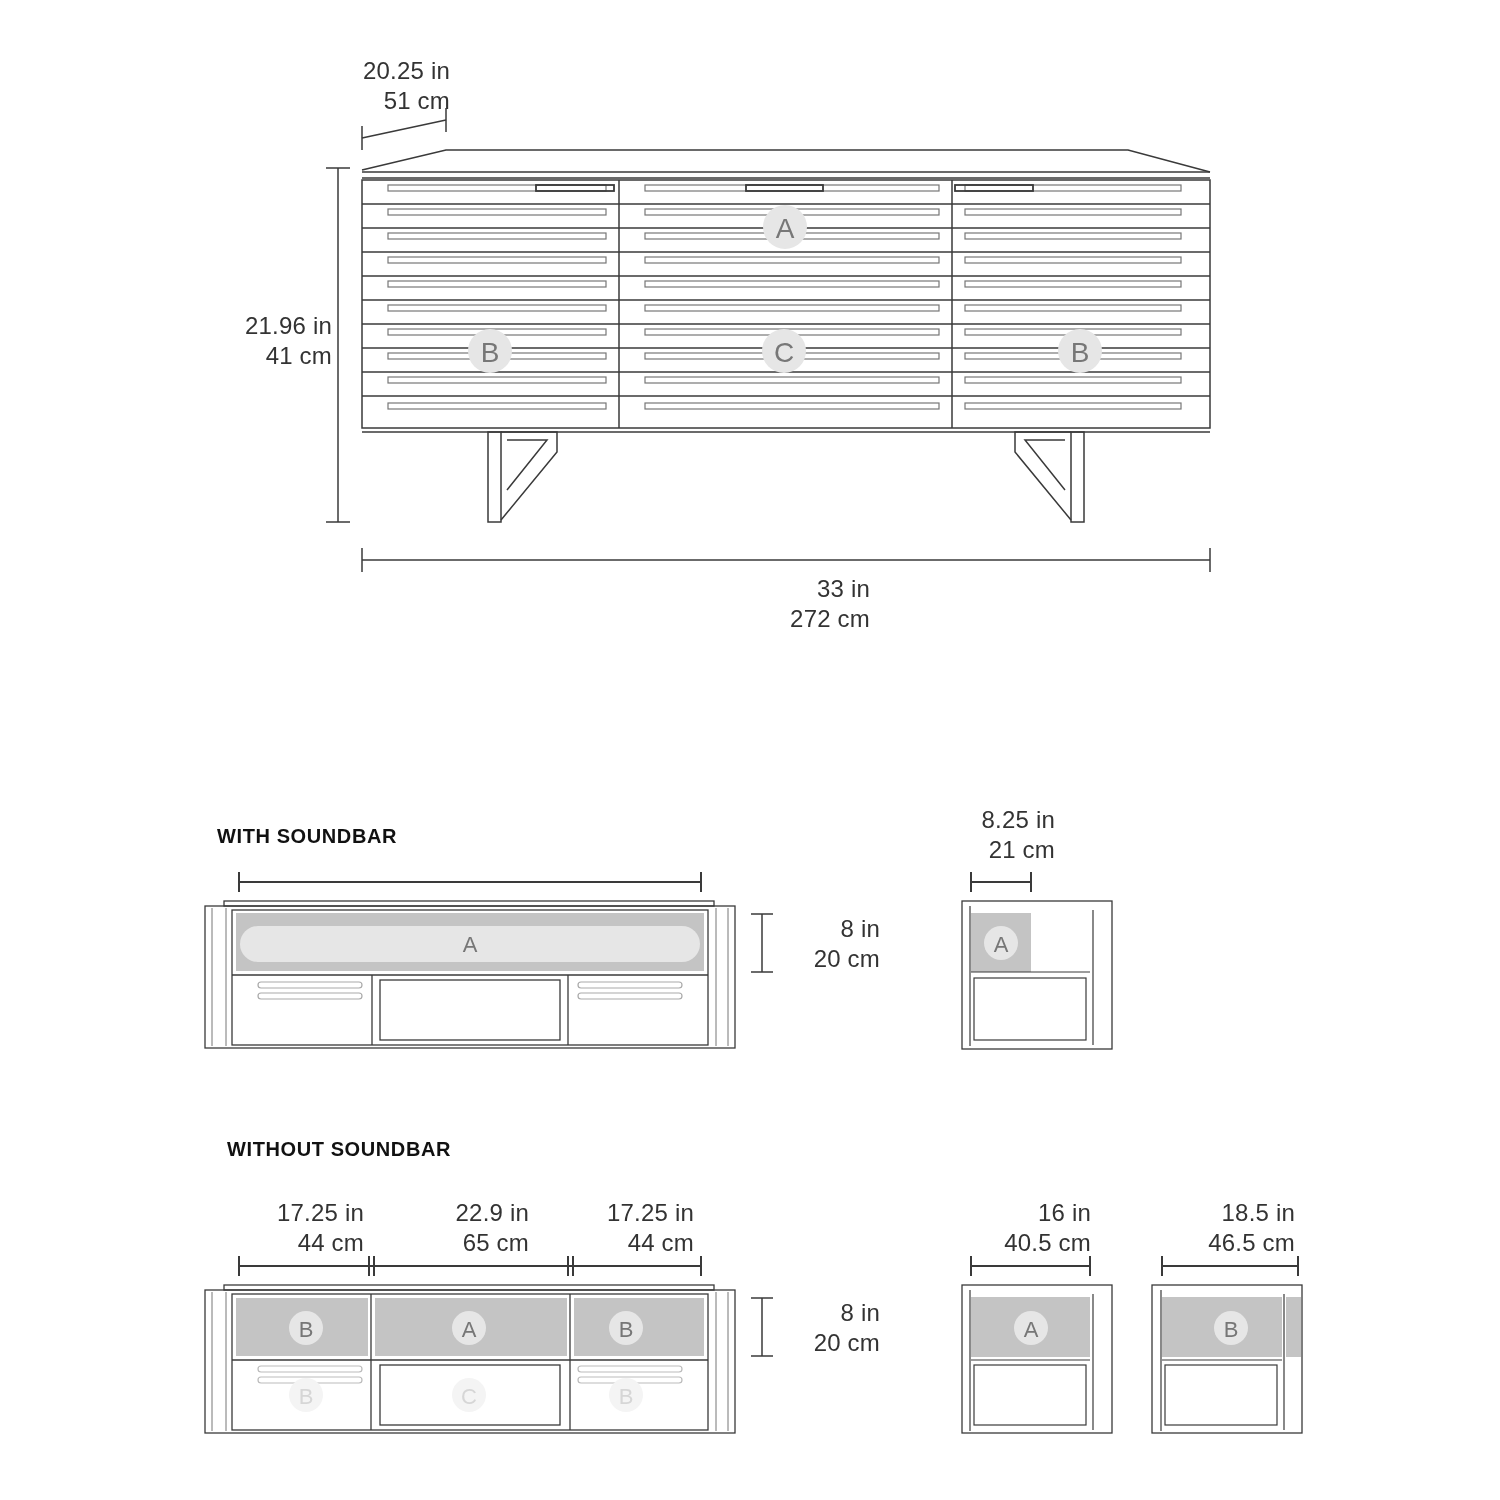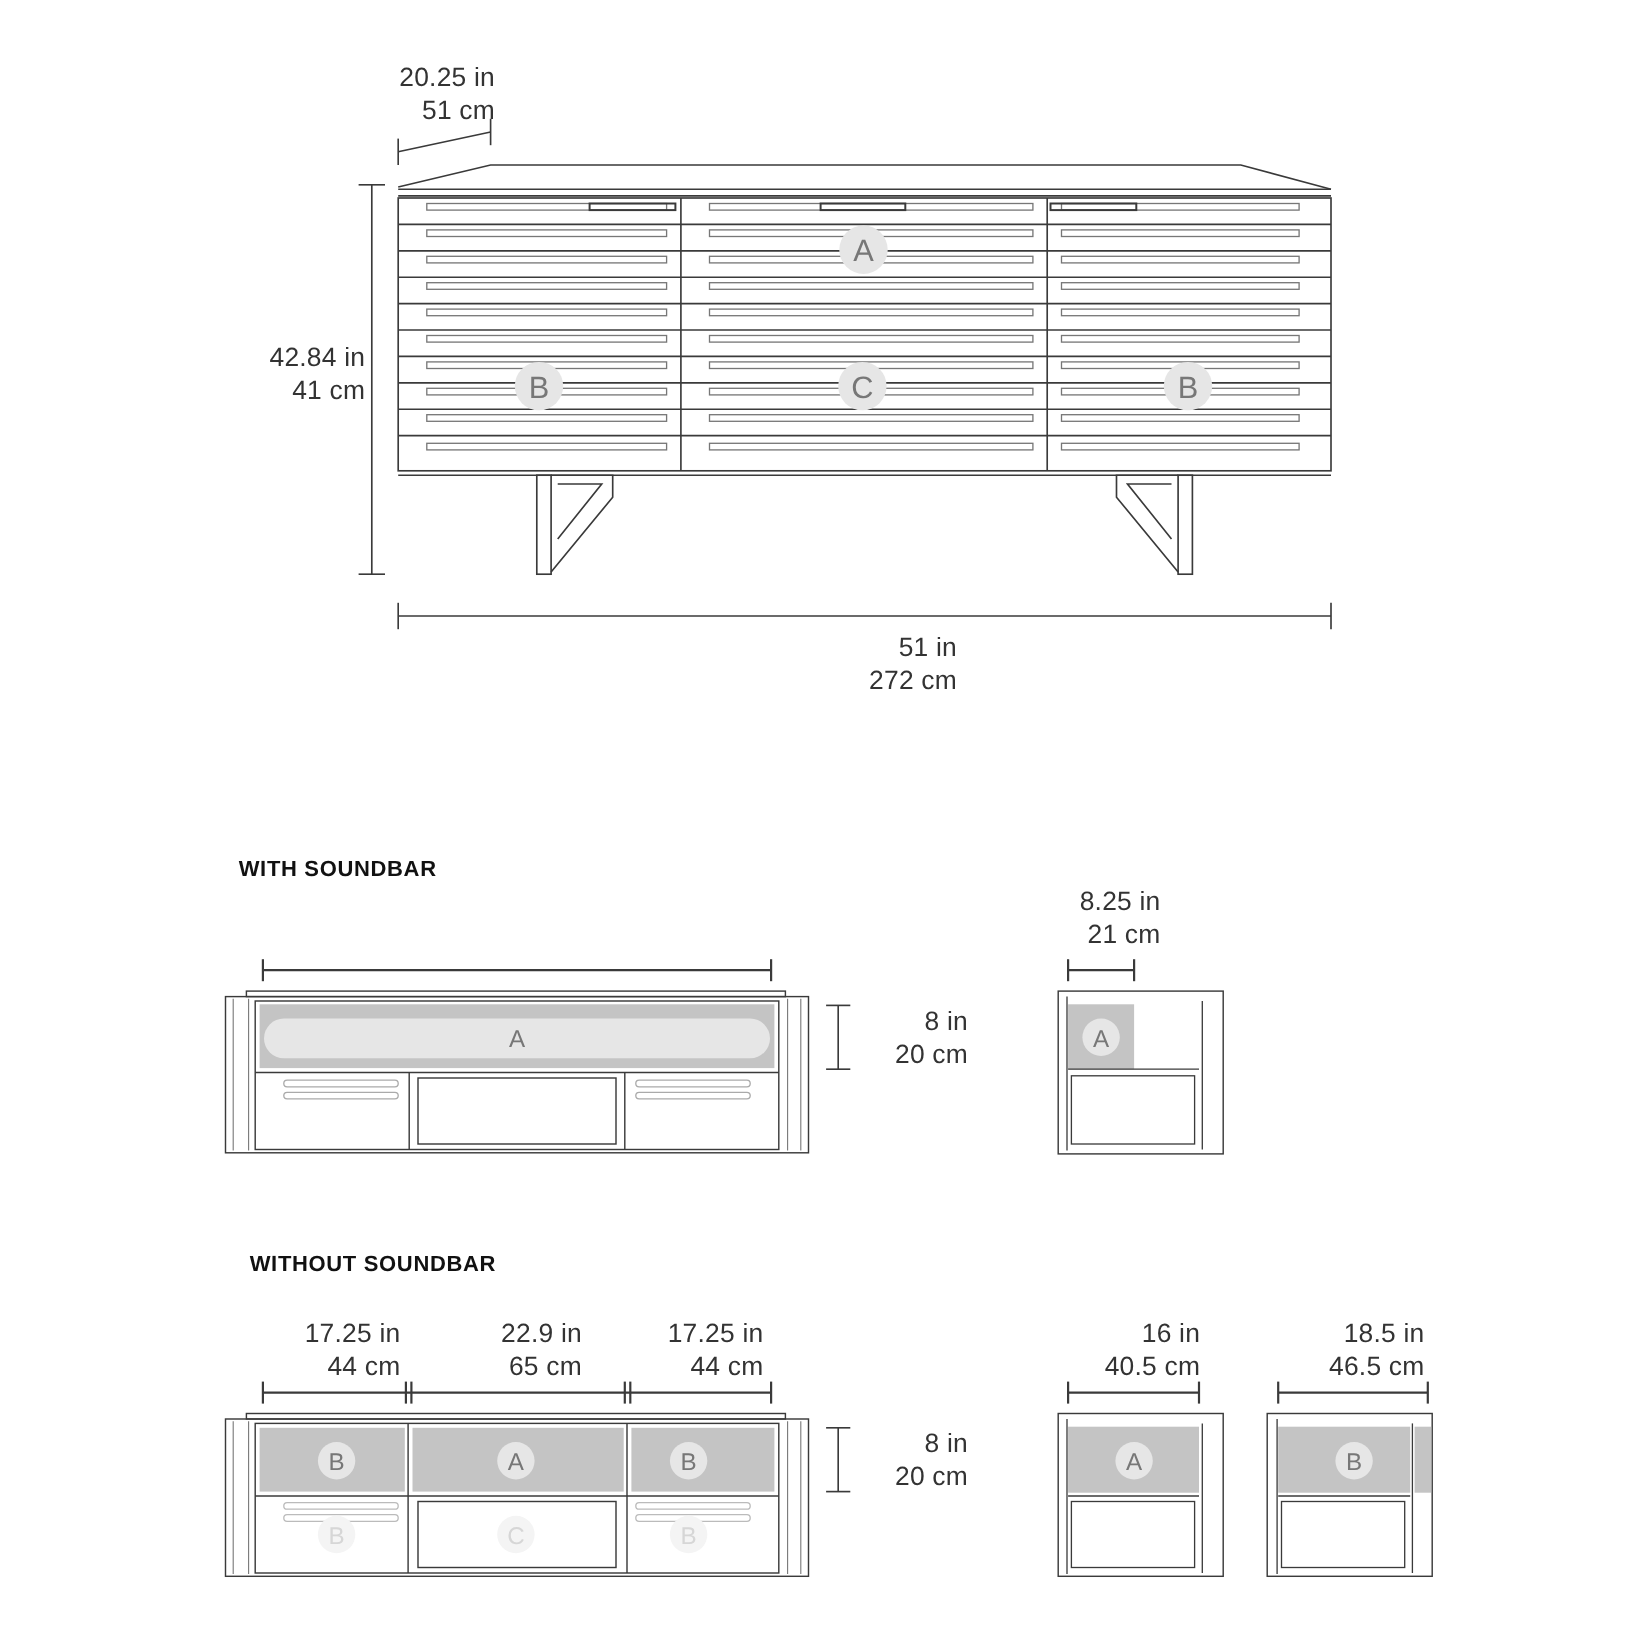--- a/index.html
+++ b/index.html
@@ -255,29 +255,29 @@
     </g>
     <circle cx="1231" cy="1328" r="17" fill="#e6e6e6"></circle>
     <text class="badge-sm" x="1231" y="1329">B</text>
   </svg>
 
   <div class="dim" style="left:320px;top:56px;width:130px;">
     <div>20.25 in</div>
     <div>51 cm</div>
   </div>
   <div class="dim" style="left:220px;top:311px;width:112px;">
-    <div>42.84 in</div>
+    <div>21.96 in</div>
     <div>41 cm</div>
   </div>
   <div class="dim" style="left:730px;top:574px;width:140px;">
-    <div>51 in</div>
+    <div>33 in</div>
     <div>272 cm</div>
   </div>
 
-  <div class="heading" style="left:217px;top:779px;">WITH SOUNDBAR</div>
+  <div class="heading" style="left:217px;top:825px;">WITH SOUNDBAR</div>
   <div class="dim" style="left:780px;top:914px;width:100px;">
     <div>8 in</div>
     <div>20 cm</div>
   </div>
   <div class="dim" style="left:945px;top:805px;width:110px;">
     <div>8.25 in</div>
     <div>21 cm</div>
   </div>
 
   <div class="heading" style="left:227px;top:1138px;">WITHOUT SOUNDBAR</div>

